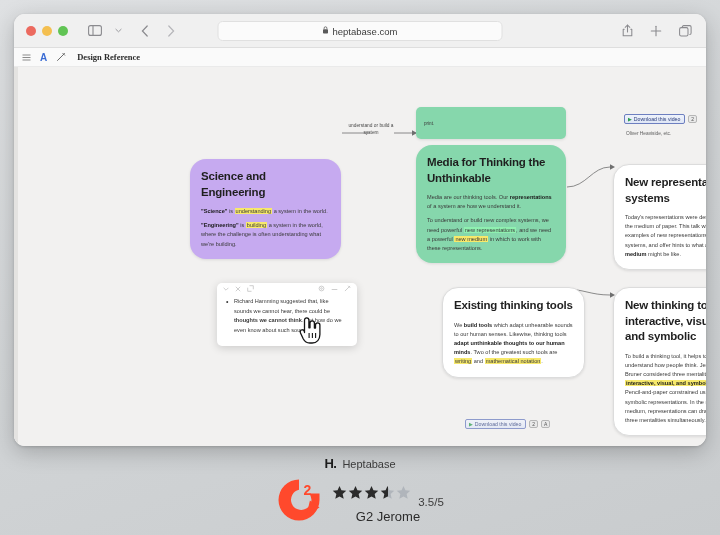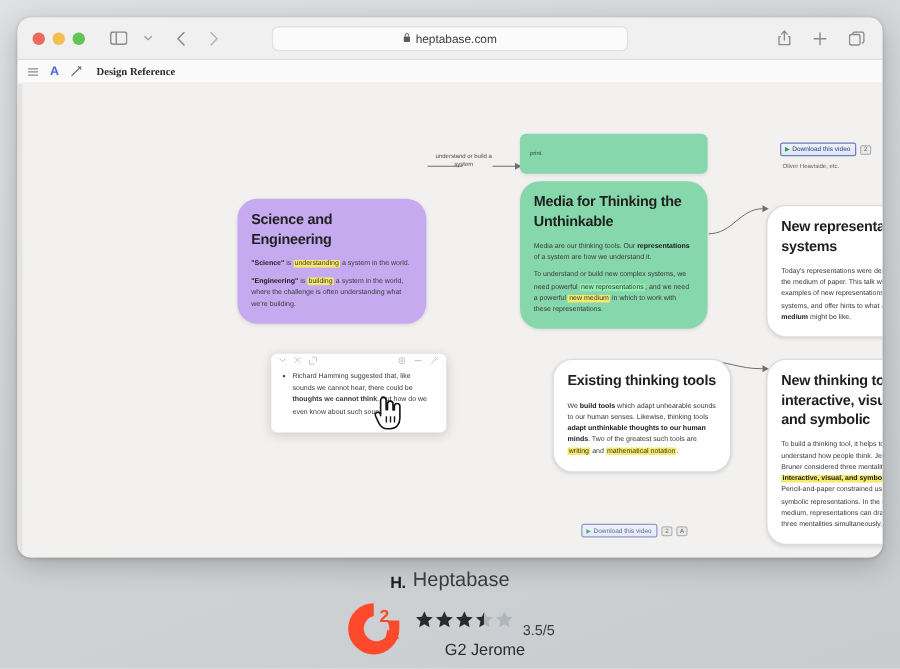--- a/index.html
+++ b/index.html
@@ -230,21 +230,21 @@
     padding-top: 3px;
   }
   #brand-row {
     display: flex; align-items: center; gap: 6px;
     margin-bottom: 5px;
   }
   #brand-h {
     font-size: 13px; font-weight: bold; color: #1c1c1c;
     letter-spacing: -0.5px;
   }
-  #brand-name { font-size: 16px; color: #3a3a3a; }
+  #brand-name { font-size: 11px; color: #3a3a3a; }
   #rating-row { display: flex; align-items: center; gap: 10px; }
   #g2-logo { width: 46px; height: 46px; }
   #rating-stack { display: flex; flex-direction: column; align-items: center; gap: 1px; }
   #stars-line { display: flex; align-items: center; gap: 7px; }
   .stars { display: flex; gap: 1px; }
   .star { width: 15px; height: 15px; display: block; }
   #rating-value { font-size: 11.5px; color: #3c3c3c; margin-top: 20px; }
   #rating-source { font-size: 13px; color: #2b2b2b; }
 </style>
 </head>

